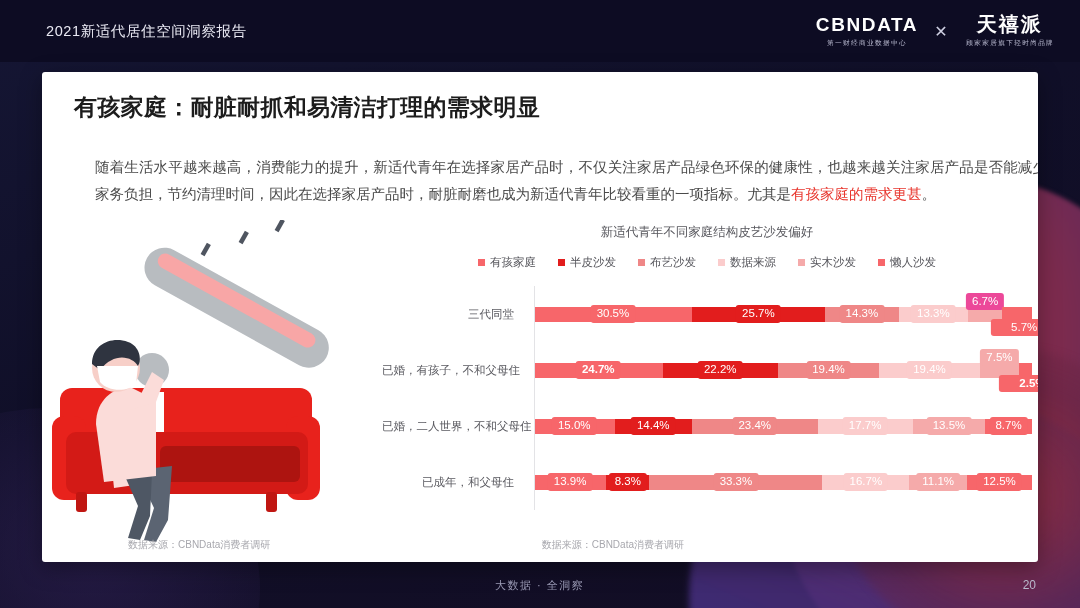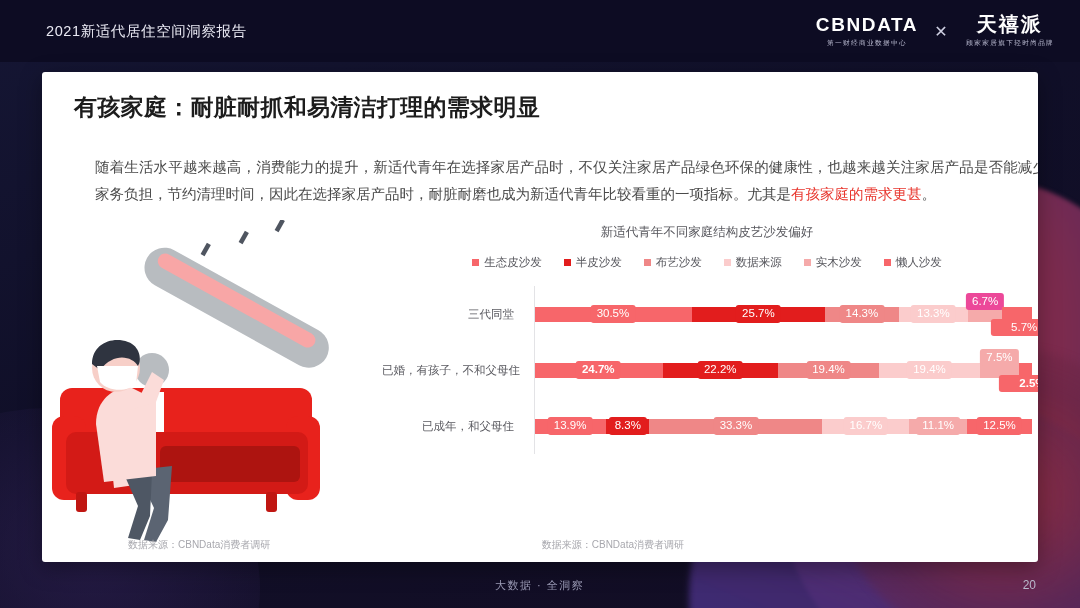--- a/index.html
+++ b/index.html
@@ -294,21 +294,21 @@
         <path d="M45 146 L86 146 L84 164 C76 172, 56 172, 48 162 Z" fill="#ffffff"></path>
       </g>
     </svg>
   </div>
 
   <div class="chart">
     <div class="chart-title">新适代青年不同家庭结构皮艺沙发偏好</div>
     <div class="legend" id="legend">
         <div class="legend-item">
           <span class="legend-swatch" style="background: rgb(247, 102, 106);"></span>
-          <span>生态皮沙发</span>
+          <span>有孩家庭</span>
         </div>
         <div class="legend-item">
           <span class="legend-swatch" style="background: rgb(226, 29, 29);"></span>
           <span>半皮沙发</span>
         </div>
         <div class="legend-item">
           <span class="legend-swatch" style="background: rgb(239, 135, 135);"></span>
           <span>布艺沙发</span>
         </div>
         <div class="legend-item">
@@ -366,20 +366,43 @@
               </div>
               <div class="seg raise" style="width: 7.83699%; background: rgb(245, 170, 170);">
                 <span class="chip" style="background: rgb(245, 170, 170);">7.5%</span>
               </div>
               <div class="seg drop" style="width: 2.61233%; background: rgb(247, 102, 106);">
                 <span class="chip" style="background: rgb(247, 102, 106); font-weight: bold;">2.5%</span>
               </div>
             </div>
           </div>
           <div class="row">
+            <div class="row-label">已婚，二人世界，不和父母住</div>
+            <div class="bar-track">
+              <div class="seg" style="width: 16.1812%; background: rgb(247, 102, 106);">
+                <span class="chip" style="background: rgb(247, 102, 106);">15.0%</span>
+              </div>
+              <div class="seg" style="width: 15.534%; background: rgb(226, 29, 29);">
+                <span class="chip" style="background: rgb(226, 29, 29);">14.4%</span>
+              </div>
+              <div class="seg" style="width: 25.2427%; background: rgb(239, 135, 135);">
+                <span class="chip" style="background: rgb(239, 135, 135);">23.4%</span>
+              </div>
+              <div class="seg" style="width: 19.0939%; background: rgb(251, 204, 204);">
+                <span class="chip" style="background: rgb(251, 204, 204);">17.7%</span>
+              </div>
+              <div class="seg" style="width: 14.5631%; background: rgb(245, 170, 170);">
+                <span class="chip" style="background: rgb(245, 170, 170);">13.5%</span>
+              </div>
+              <div class="seg" style="width: 9.38511%; background: rgb(247, 102, 106);">
+                <span class="chip" style="background: rgb(247, 102, 106);">8.7%</span>
+              </div>
+            </div>
+          </div>
+          <div class="row">
             <div class="row-label">已成年，和父母住</div>
             <div class="bar-track">
               <div class="seg" style="width: 14.5094%; background: rgb(247, 102, 106);">
                 <span class="chip" style="background: rgb(247, 102, 106);">13.9%</span>
               </div>
               <div class="seg" style="width: 8.66388%; background: rgb(226, 29, 29);">
                 <span class="chip" style="background: rgb(226, 29, 29);">8.3%</span>
               </div>
               <div class="seg" style="width: 34.7599%; background: rgb(239, 135, 135);">
                 <span class="chip" style="background: rgb(239, 135, 135);">33.3%</span>

